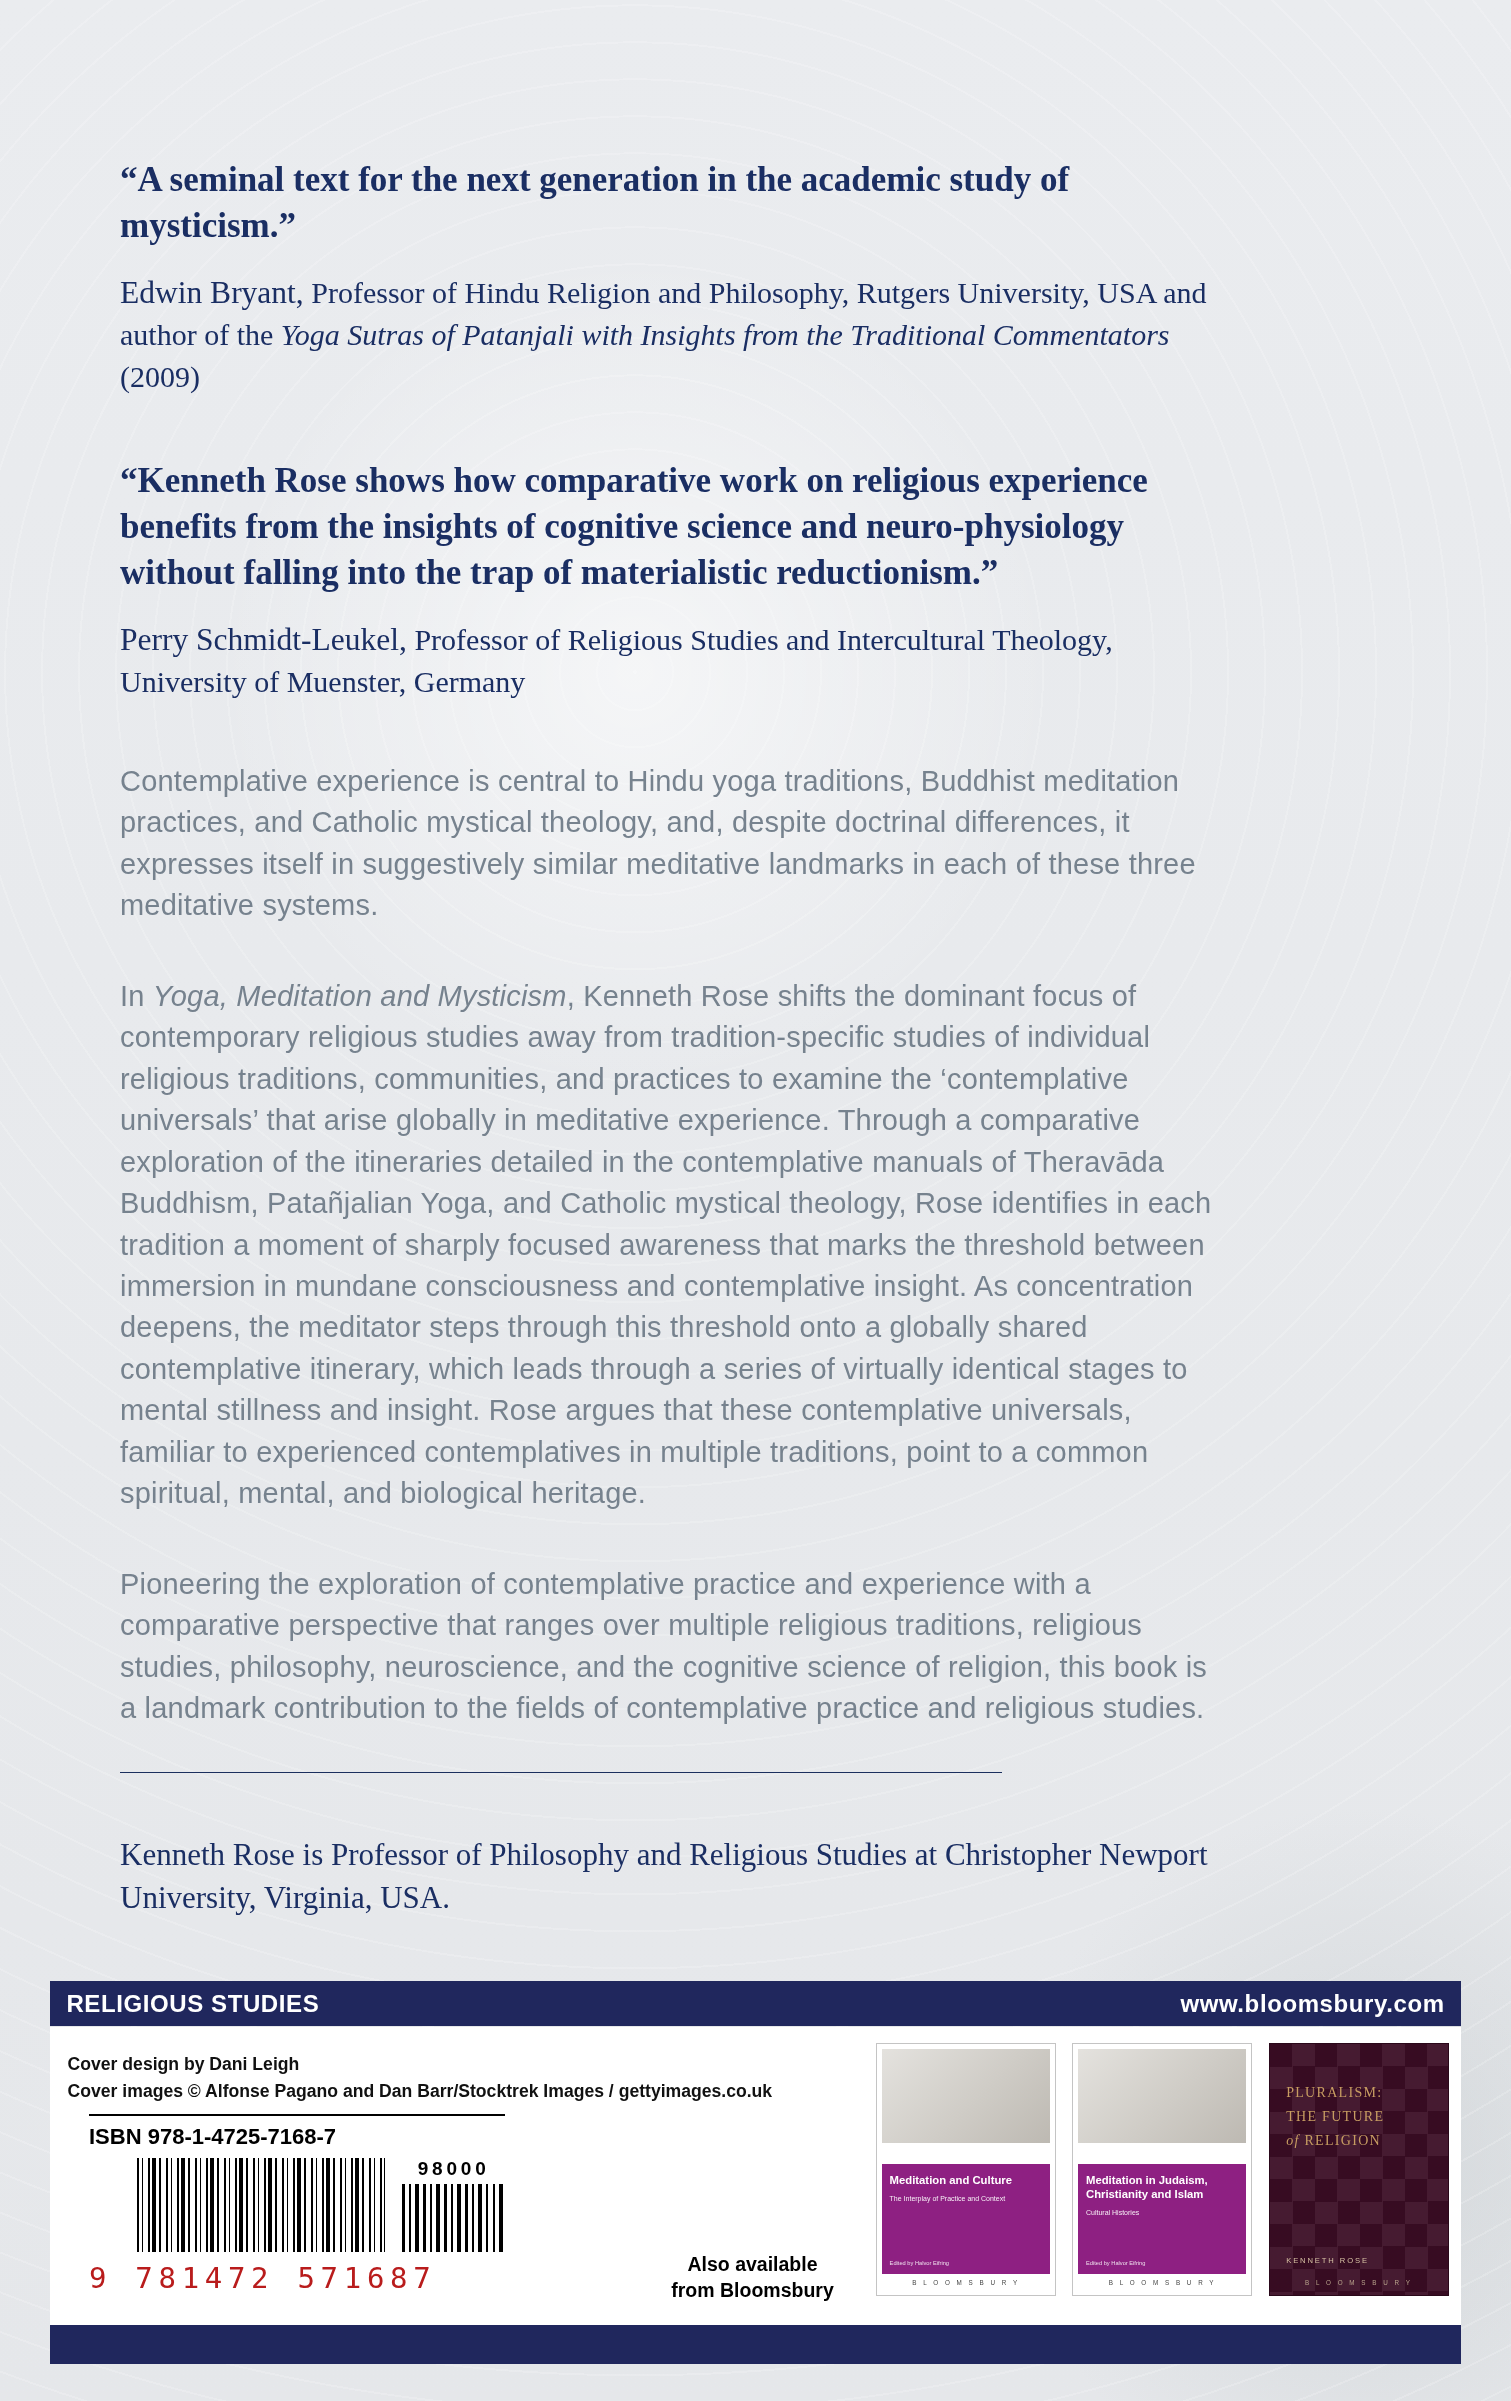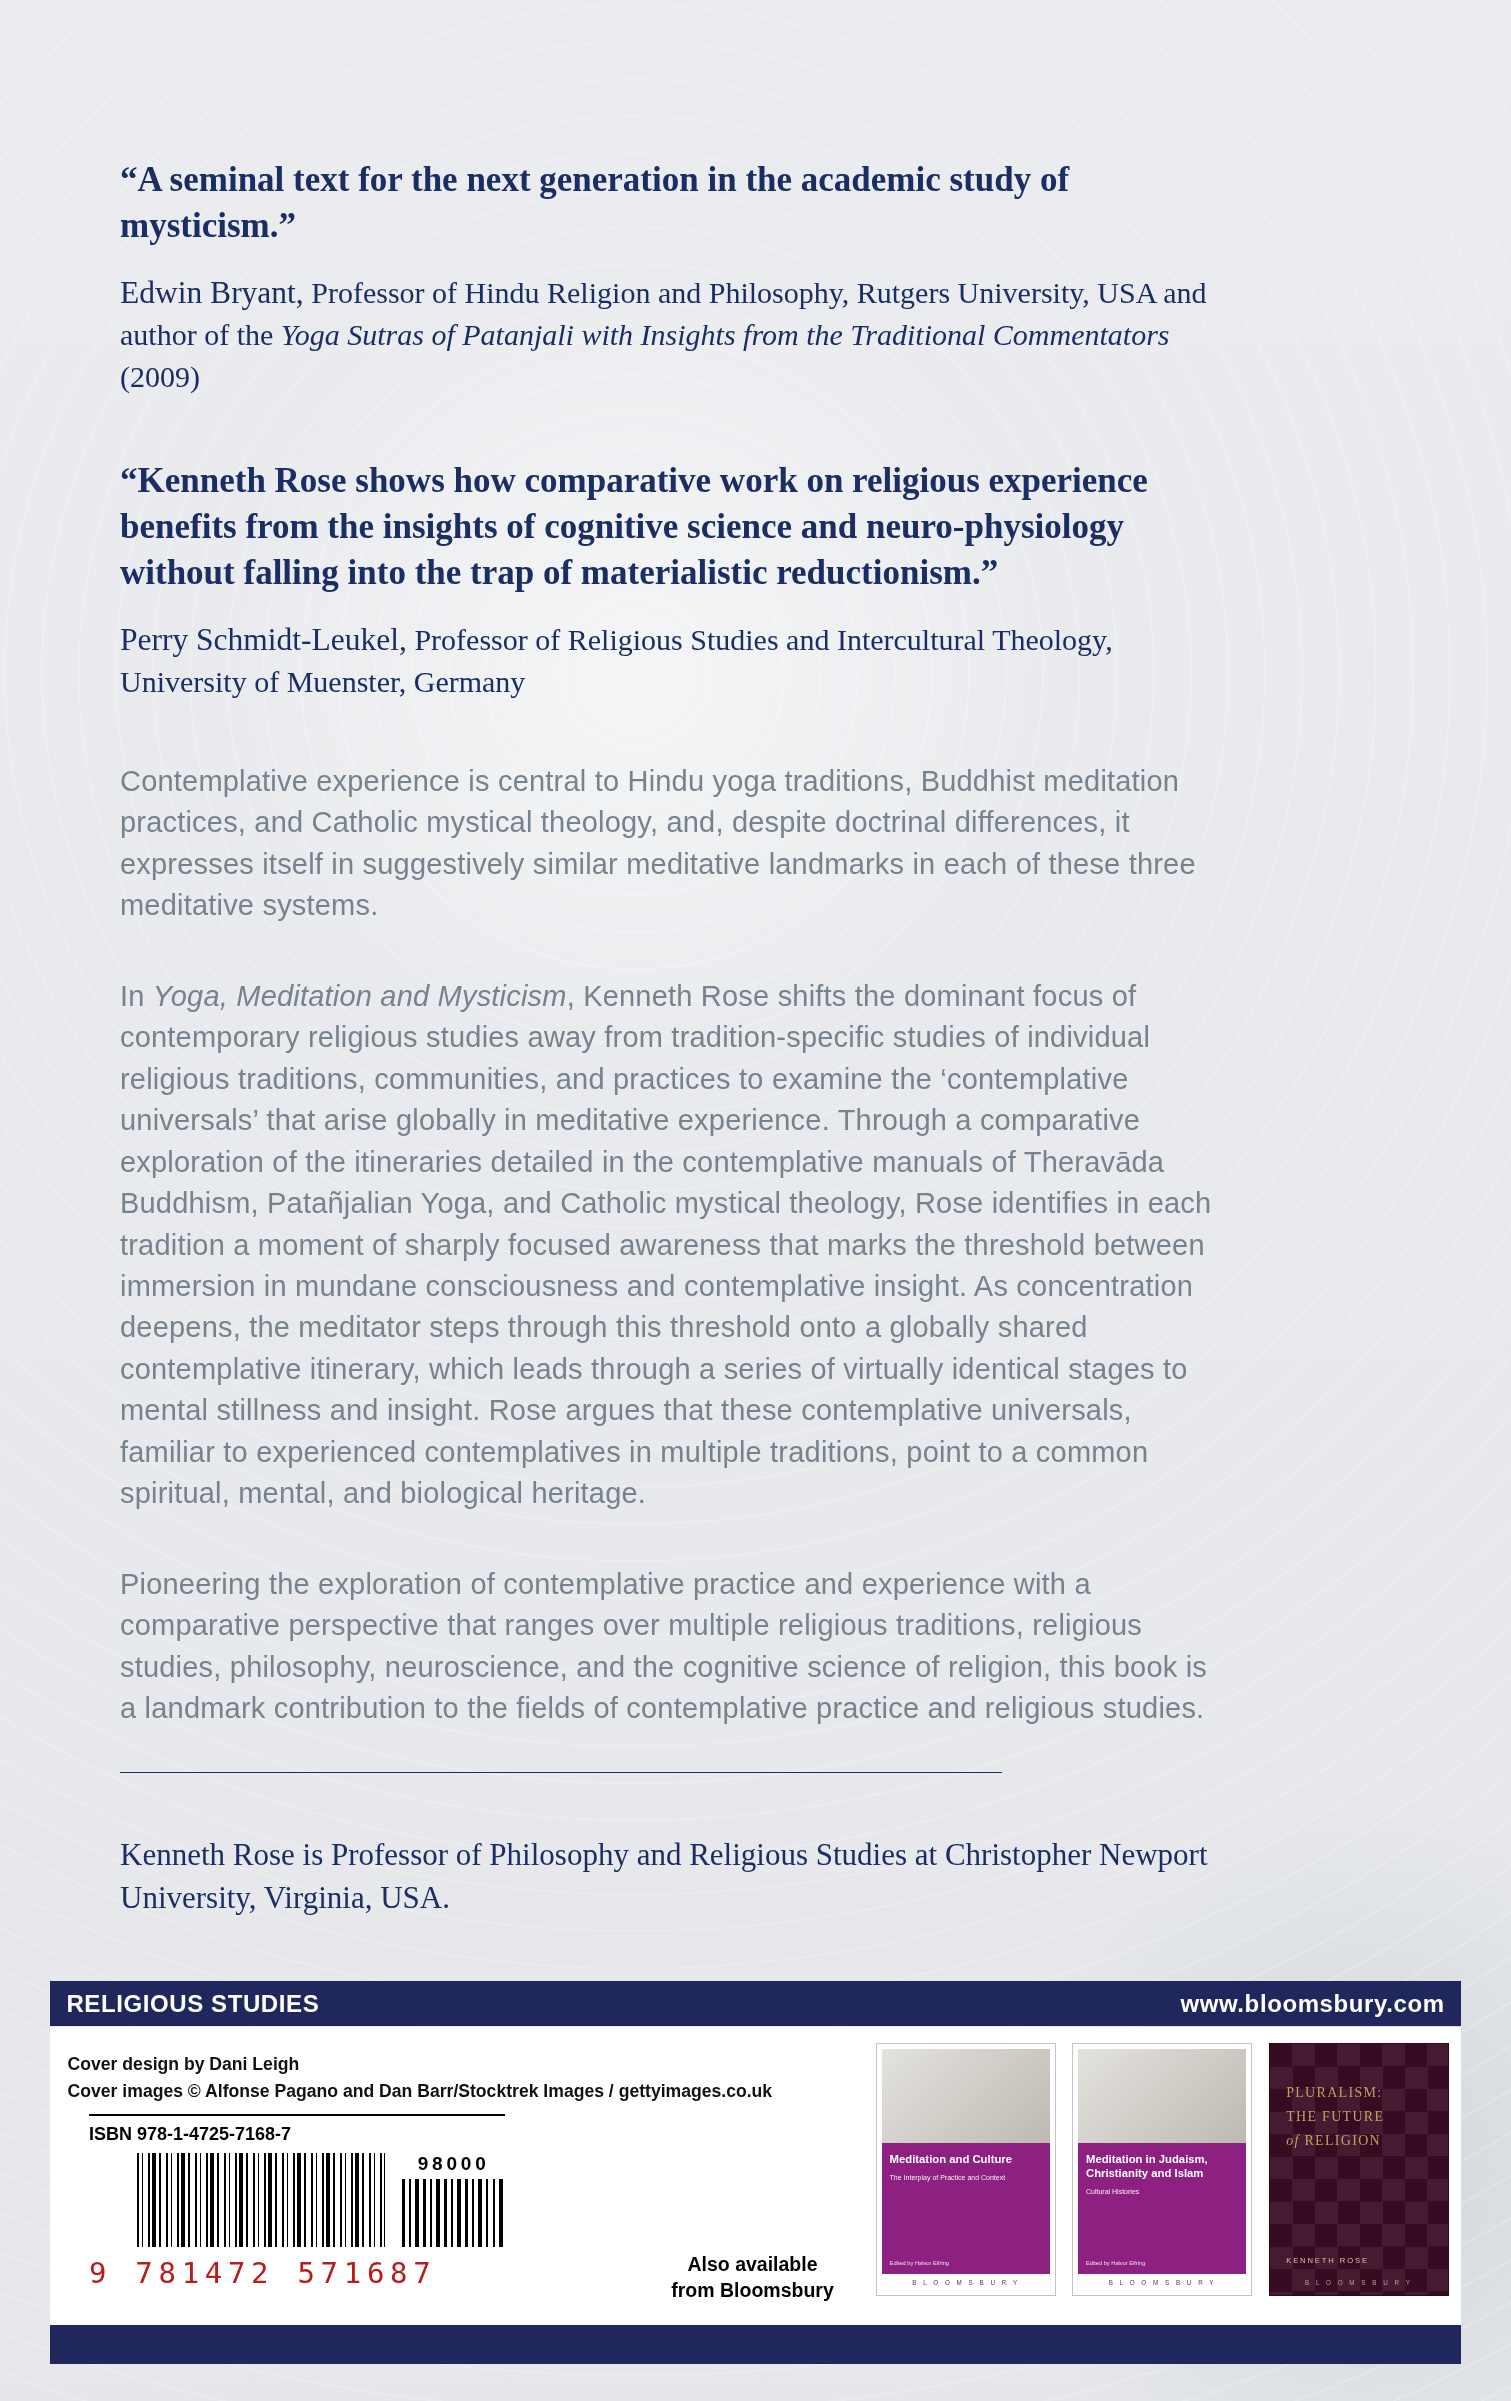--- a/index.html
+++ b/index.html
@@ -48,21 +48,21 @@
     padding:0 16.4px;
   }
   .bar-top .bar-text{color:#fff;font-weight:bold;font-size:24px;letter-spacing:0.6px;}
   .bar-bottom{top:2325px;height:39px;}
   .footer-white{
     position:absolute;left:50px;top:2027px;width:1411px;height:299px;background:#ffffff;
   }
   .credits{position:absolute;left:17.6px;top:24px;color:#111;font-weight:700;font-size:17.6px;line-height:1.55;}
   .isbn-box{position:absolute;left:39px;top:87px;width:416px;}
   .isbn-label{
-    border-top:2.5px solid #000;padding-top:7.6px;font-weight:bold;font-size:18px;color:#000;
+    border-top:2.5px solid #000;padding-top:7.6px;font-weight:bold;font-size:22px;color:#000;
   }
   .barcode-row{display:flex;align-items:flex-start;margin-top:8.8px;padding-left:48px;}
   .barcode-main{
     width:258px;height:94px;
     background:repeating-linear-gradient(90deg,
       #000 0 2.5px,#fff 2.5px 5px,#000 5px 6.3px,#fff 6.3px 10.7px,
       #000 10.7px 12.6px,#fff 12.6px 15px,#000 15px 19.5px,#fff 19.5px 22px,
       #000 22px 24px,#fff 24px 29px);
   }
   .barcode-supp{width:107px;margin-left:17.6px;text-align:center;}
@@ -85,21 +85,21 @@
   .cover{
     width:180px;height:253px;background:#fff;border:0.6px solid #c4c4c4;
     box-sizing:border-box;padding:5px;display:flex;flex-direction:column;
   }
   .cover .img{
     height:94px;
     background:linear-gradient(135deg,#e4e2de 0%,#cfccc6 55%,#bdb9b2 100%);
   }
   .cover .band{
     flex:1;background:#8e2082;color:#fff;padding:8.8px 7.6px 6.3px 7.6px;
-    display:flex;flex-direction:column;box-sizing:border-box;
+    display:flex;flex-direction:column;box-sizing:border-box;margin-top:21px;
   }
   .band .t{font-size:11.3px;font-weight:bold;line-height:1.25;}
   .band .s{font-size:7px;margin-top:6.3px;opacity:.92;line-height:1.3;}
   .band .e{font-size:5.7px;margin-top:auto;opacity:.85;line-height:1.3;}
   .cover .pub, .cover3 .pub3{
     height:16.4px;display:flex;align-items:center;justify-content:center;
     font-size:6.3px;letter-spacing:2.5px;color:#444;
   }
   .cover3{
     width:180px;height:253px;box-sizing:border-box;position:relative;

